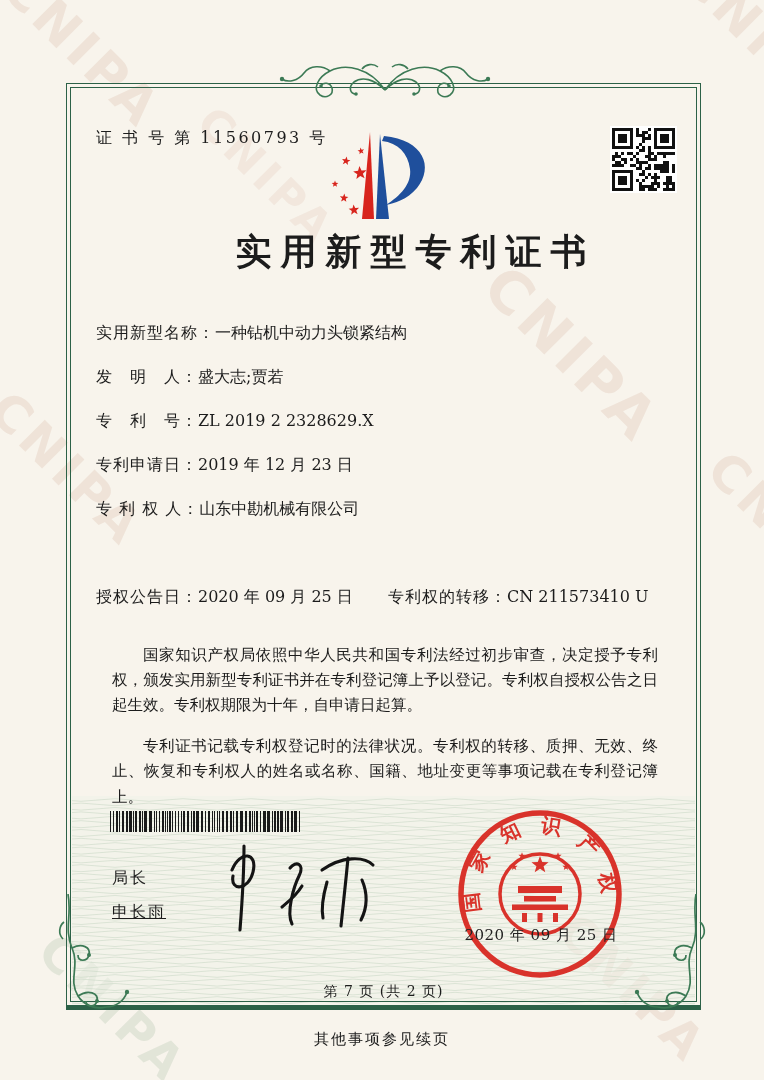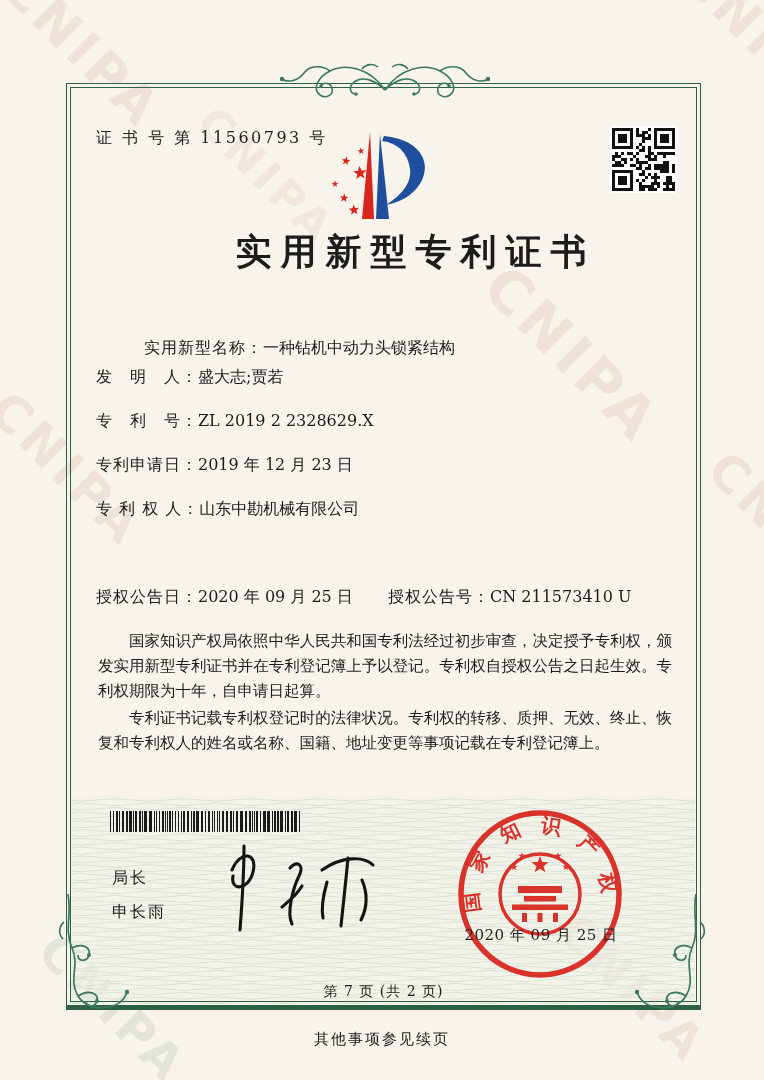--- a/index.html
+++ b/index.html
@@ -32,21 +32,21 @@
   }
   
   .field-row{left:96px;width:580px;font-size:16px;line-height:24px;z-index:4;white-space:nowrap;}
   .field-row .lab{letter-spacing:1px;}
   .grant-extra{position:absolute;left:292px;top:0;}
   
   .body-text{
     left:96px;top:627px;width:578px;font-size:15.5px;line-height:1.62;
     text-align:justify;z-index:4;
   }
-  .body-text p{margin:2px;text-indent:2em;}
+  .body-text p{margin:16px;text-indent:2em;}
   
   .sig-label{left:112px;font-size:16px;letter-spacing:2px;z-index:4;}
   .sig-svg{left:210px;top:838px;z-index:4;}
   
   .seal-svg{left:452px;top:806px;z-index:5;opacity:.93;}
   .seal-date{
     left:456px;top:926px;width:170px;text-align:center;font-size:15px;color:#222;
     letter-spacing:.5px;z-index:6;
   }
   
@@ -324,39 +324,39 @@
         <rect x="47" y="5" width="15" height="15" fill="#fff"></rect>
         <rect x="50" y="8" width="9" height="9"></rect>
         <rect x="2" y="44" width="21" height="21"></rect>
         <rect x="5" y="47" width="15" height="15" fill="#fff"></rect>
         <rect x="8" y="50" width="9" height="9"></rect>
       </g>
   </svg>
 
   <div class="abs title">实用新型专利证书</div>
 
-  <div class="abs field-row" style="top:336px;margin-left:48px;">
+  <div class="abs field-row" style="top:321px;">
     <span class="lab">实用新型名称：</span><span>一种钻机中动力头锁紧结构</span>
   </div>
   <div class="abs field-row" style="top:365px;">
     <span class="lab">发　明　人：</span><span>盛大志;贾若</span>
   </div>
   <div class="abs field-row" style="top:409px;">
     <span class="lab">专　利　号：</span><span>ZL 2019 2 2328629.X</span>
   </div>
   <div class="abs field-row" style="top:453px;">
     <span class="lab">专利申请日：</span><span>2019 年 12 月 23 日</span>
   </div>
   <div class="abs field-row" style="top:497px;">
     <span class="lab">专 利 权 人：</span><span>山东中勘机械有限公司</span>
   </div>
   <div class="abs field-row" style="top:585px;">
     <span class="lab">授权公告日：</span><span>2020 年 09 月 25 日</span>
     <span class="grant-extra">
-      <span class="lab">授权公告号：</span><span>CN 211573410 U</span>
+      <span class="lab">专利权的转移：</span><span>CN 211573410 U</span>
     </span>
   </div>
 
   <div class="abs body-text">
     <p>国家知识产权局依照中华人民共和国专利法经过初步审查，决定授予专利权，颁发实用新型专利证书并在专利登记簿上予以登记。专利权自授权公告之日起生效。专利权期限为十年，自申请日起算。</p>
     <p>专利证书记载专利权登记时的法律状况。专利权的转移、质押、无效、终止、恢复和专利权人的姓名或名称、国籍、地址变更等事项记载在专利登记簿上。</p>
   </div>
 
   <svg class="abs barcode-svg" width="196" height="21" viewBox="0 0 196 21">
     <g id="barcode-bars" fill="#1a1a1a">
@@ -416,21 +416,21 @@
         <rect x="170" y="0" width="3" height="21"></rect>
         <rect x="175" y="0" width="1" height="21"></rect>
         <rect x="177" y="0" width="2" height="21"></rect>
         <rect x="181" y="0" width="2" height="21"></rect>
         <rect x="184" y="0" width="3" height="21"></rect>
         <rect x="189" y="0" width="1" height="21"></rect>
       </g>
   </svg>
 
   <div class="abs sig-label" style="top:868px;">局长</div>
-  <div class="abs sig-label" style="top:902px;">申长雨</div>
+  <div class="abs sig-label" style="top:902px;text-decoration:underline;">申长雨</div>
   <svg class="abs sig-svg" width="188" height="100" viewBox="0 0 188 100">
     <g stroke="#141414" stroke-width="3.1" fill="none" stroke-linecap="round" stroke-linejoin="round">
       <path d="M22 32 C30 12, 48 14, 43 34 C39 52, 20 54, 23 38"></path>
       <path d="M34 8 C34 30, 32 66, 30 92"></path>
       <path d="M80 30 C86 22, 95 26, 89 38 C84 48, 76 74, 82 86"></path>
       <path d="M92 48 C86 58, 78 64, 72 69"></path>
       <path d="M112 32 C132 18, 154 18, 163 27"></path>
       <path d="M138 20 C136 42, 133 68, 131 88"></path>
       <path d="M117 44 C113 58, 111 70, 113 80"></path>
       <path d="M152 42 C158 56, 157 70, 151 82"></path>

